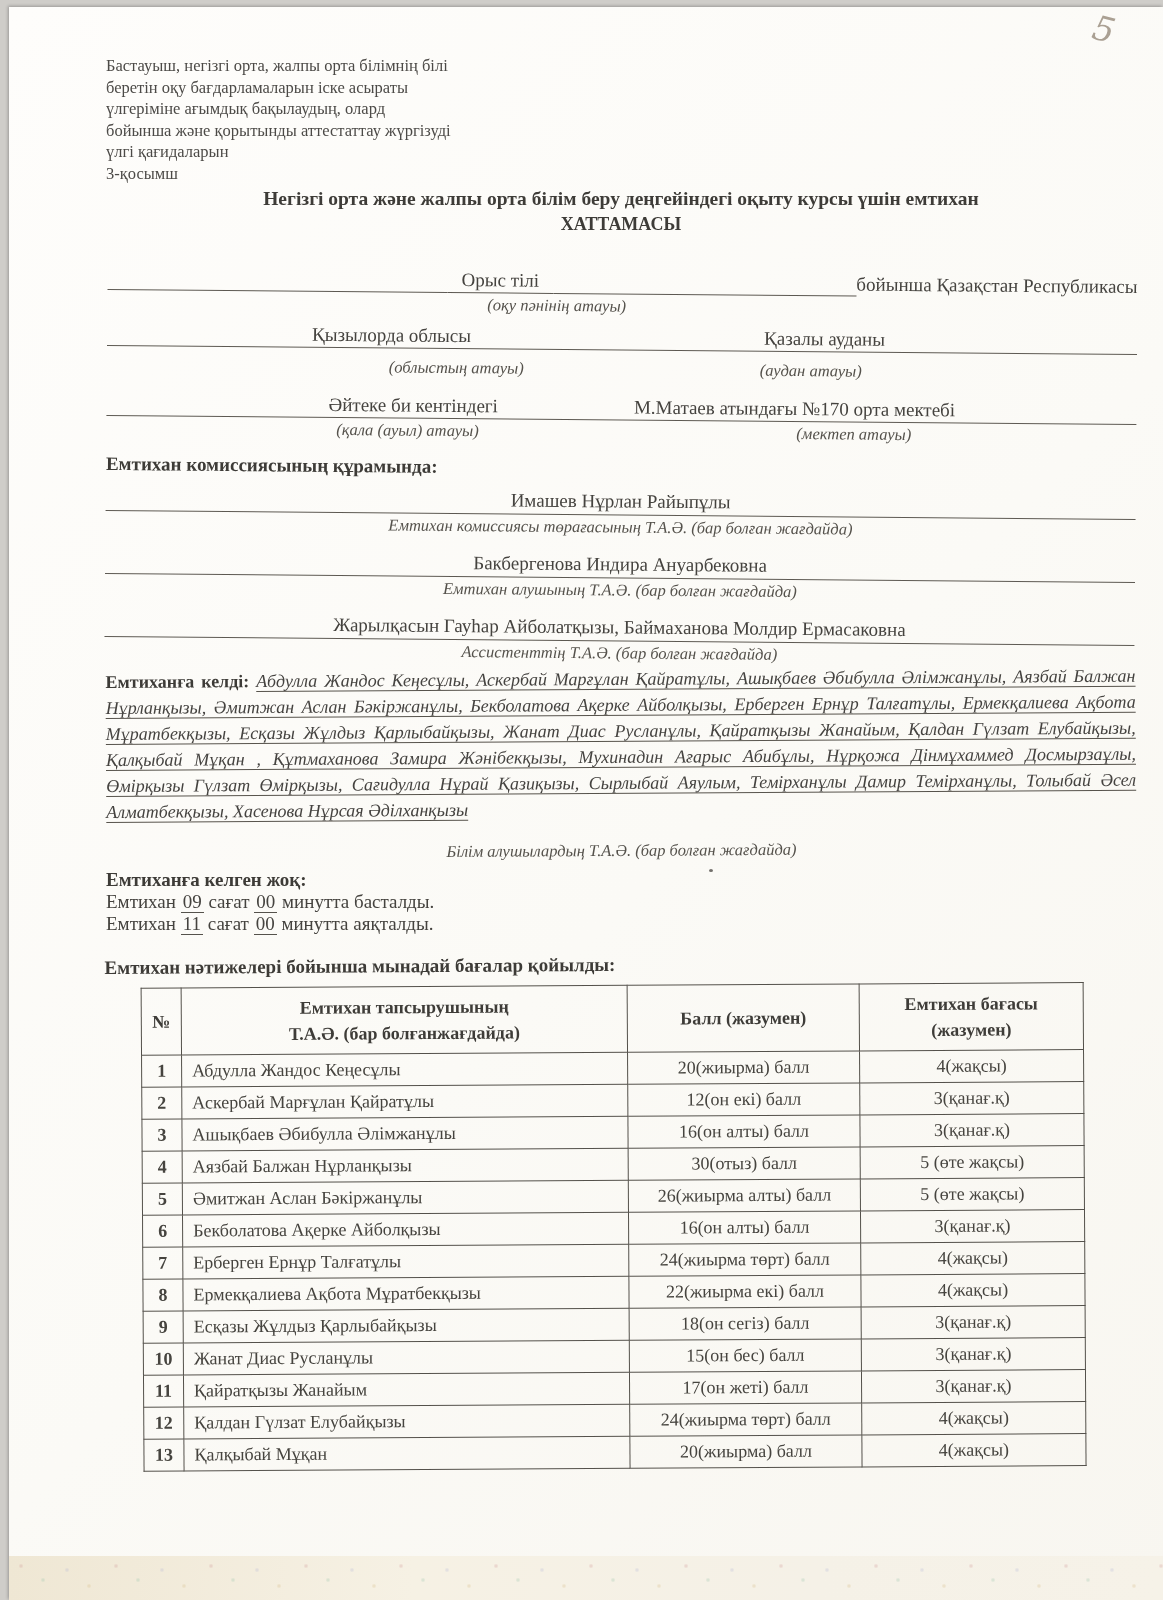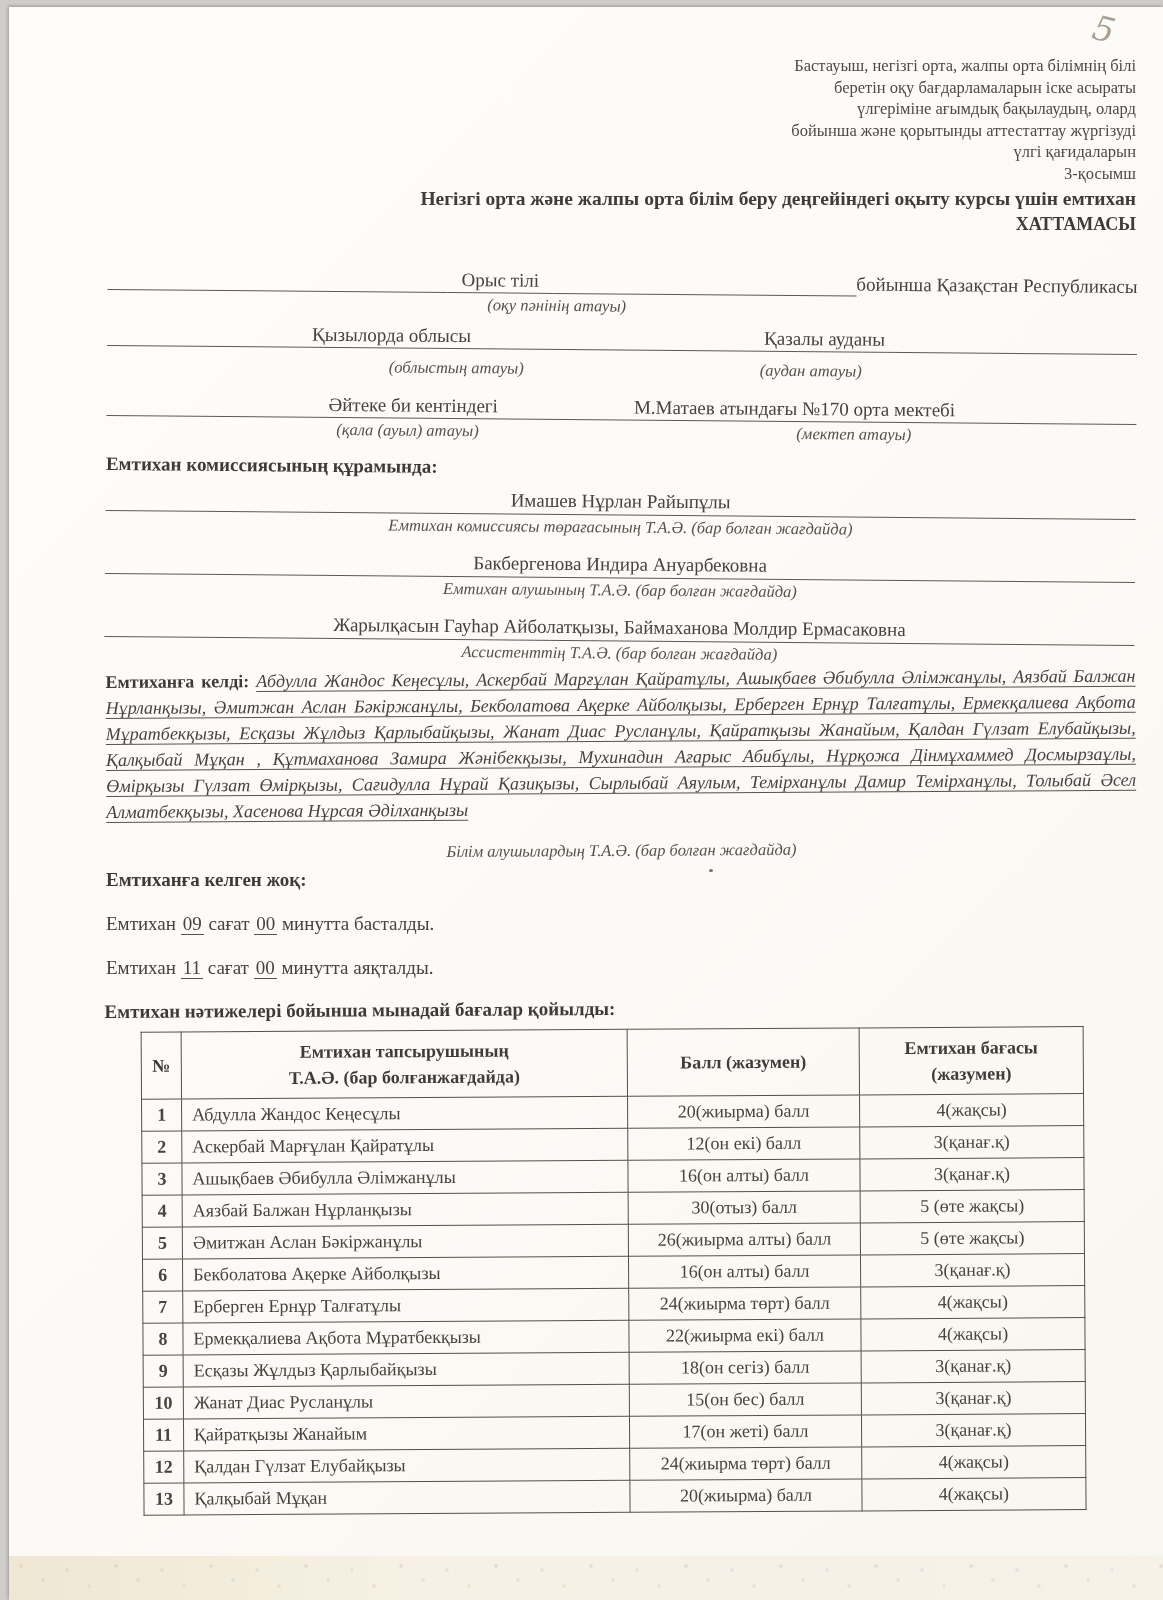--- a/index.html
+++ b/index.html
@@ -14,22 +14,22 @@
     position:absolute;left:9px;top:7px;width:1154px;height:1593px;
     background:linear-gradient(135deg,#fefdfb 0%,#fbfaf6 55%,#f8f6f0 100%);
     box-shadow:-1px -1px 3px rgba(0,0,0,.25);
   }
   .content{position:absolute;left:97px;top:0;width:1030px;}
 
   
   .tilt-a{transform:rotate(0.5deg);transform-origin:0 50%;}
   .tilt-b{transform:rotate(-0.35deg);transform-origin:0 50%;}
 
-  .preamble{padding-top:48px;text-align:right;font-size:16.5px;line-height:21.5px;color:#4c4a47;}
-  .title-block{text-align:right;margin-top:2px;color:#3e3c38;}
+  .preamble{padding-top:48px;text-align:left;font-size:16.5px;line-height:21.5px;color:#4c4a47;}
+  .title-block{text-align:center;margin-top:2px;color:#3e3c38;}
   .title-l1{font-weight:bold;font-size:19.5px;line-height:25px;}
   .title-l2{font-weight:bold;font-size:18px;line-height:26px;}
 
   .u{border-bottom:1.5px solid #5d5952;}
   .field-flex{display:flex;align-items:flex-end;font-size:19px;line-height:25px;color:#45433f;}
   .subject-row{margin-top:27px;}
   .sp{display:inline-block;}
   .caption{font-style:italic;font-size:16.5px;color:#55524c;line-height:22px;}
   .caption-row{display:flex;margin-top:1px;}
   .center-caption{text-align:center;margin-top:1px;}
@@ -45,21 +45,21 @@
   .names{margin-top:9px;font-size:18px;line-height:26px;text-align:justify;color:#454340;}
   .names .lbl{font-weight:bold;font-style:normal;color:#3d3b37;}
   .names .names-text{
     font-style:italic;
     text-decoration:underline;
     text-underline-offset:4px;
     text-decoration-thickness:1.2px;
     text-decoration-color:#57534c;
   }
   .absent{font-weight:bold;font-size:19px;margin-top:4px;color:#3d3b37;}
-  .time-line{font-size:19px;margin-top:22px;color:#45433f;}
+  .time-line{font-size:19px;margin-top:0;color:#45433f;}
   .time-line .num{border-bottom:1.4px solid #55524c;padding:0 2px;}
 
   .results-heading{font-weight:bold;font-size:19px;margin-top:22px;color:#3d3b37;}
   table.results{
     border-collapse:collapse;margin-top:9px;margin-left:36px;
     width:942px;table-layout:fixed;
   }
   table.results th,table.results td{
     border:1.2px solid #54514b;font-size:18px;color:#46443f;
   }

